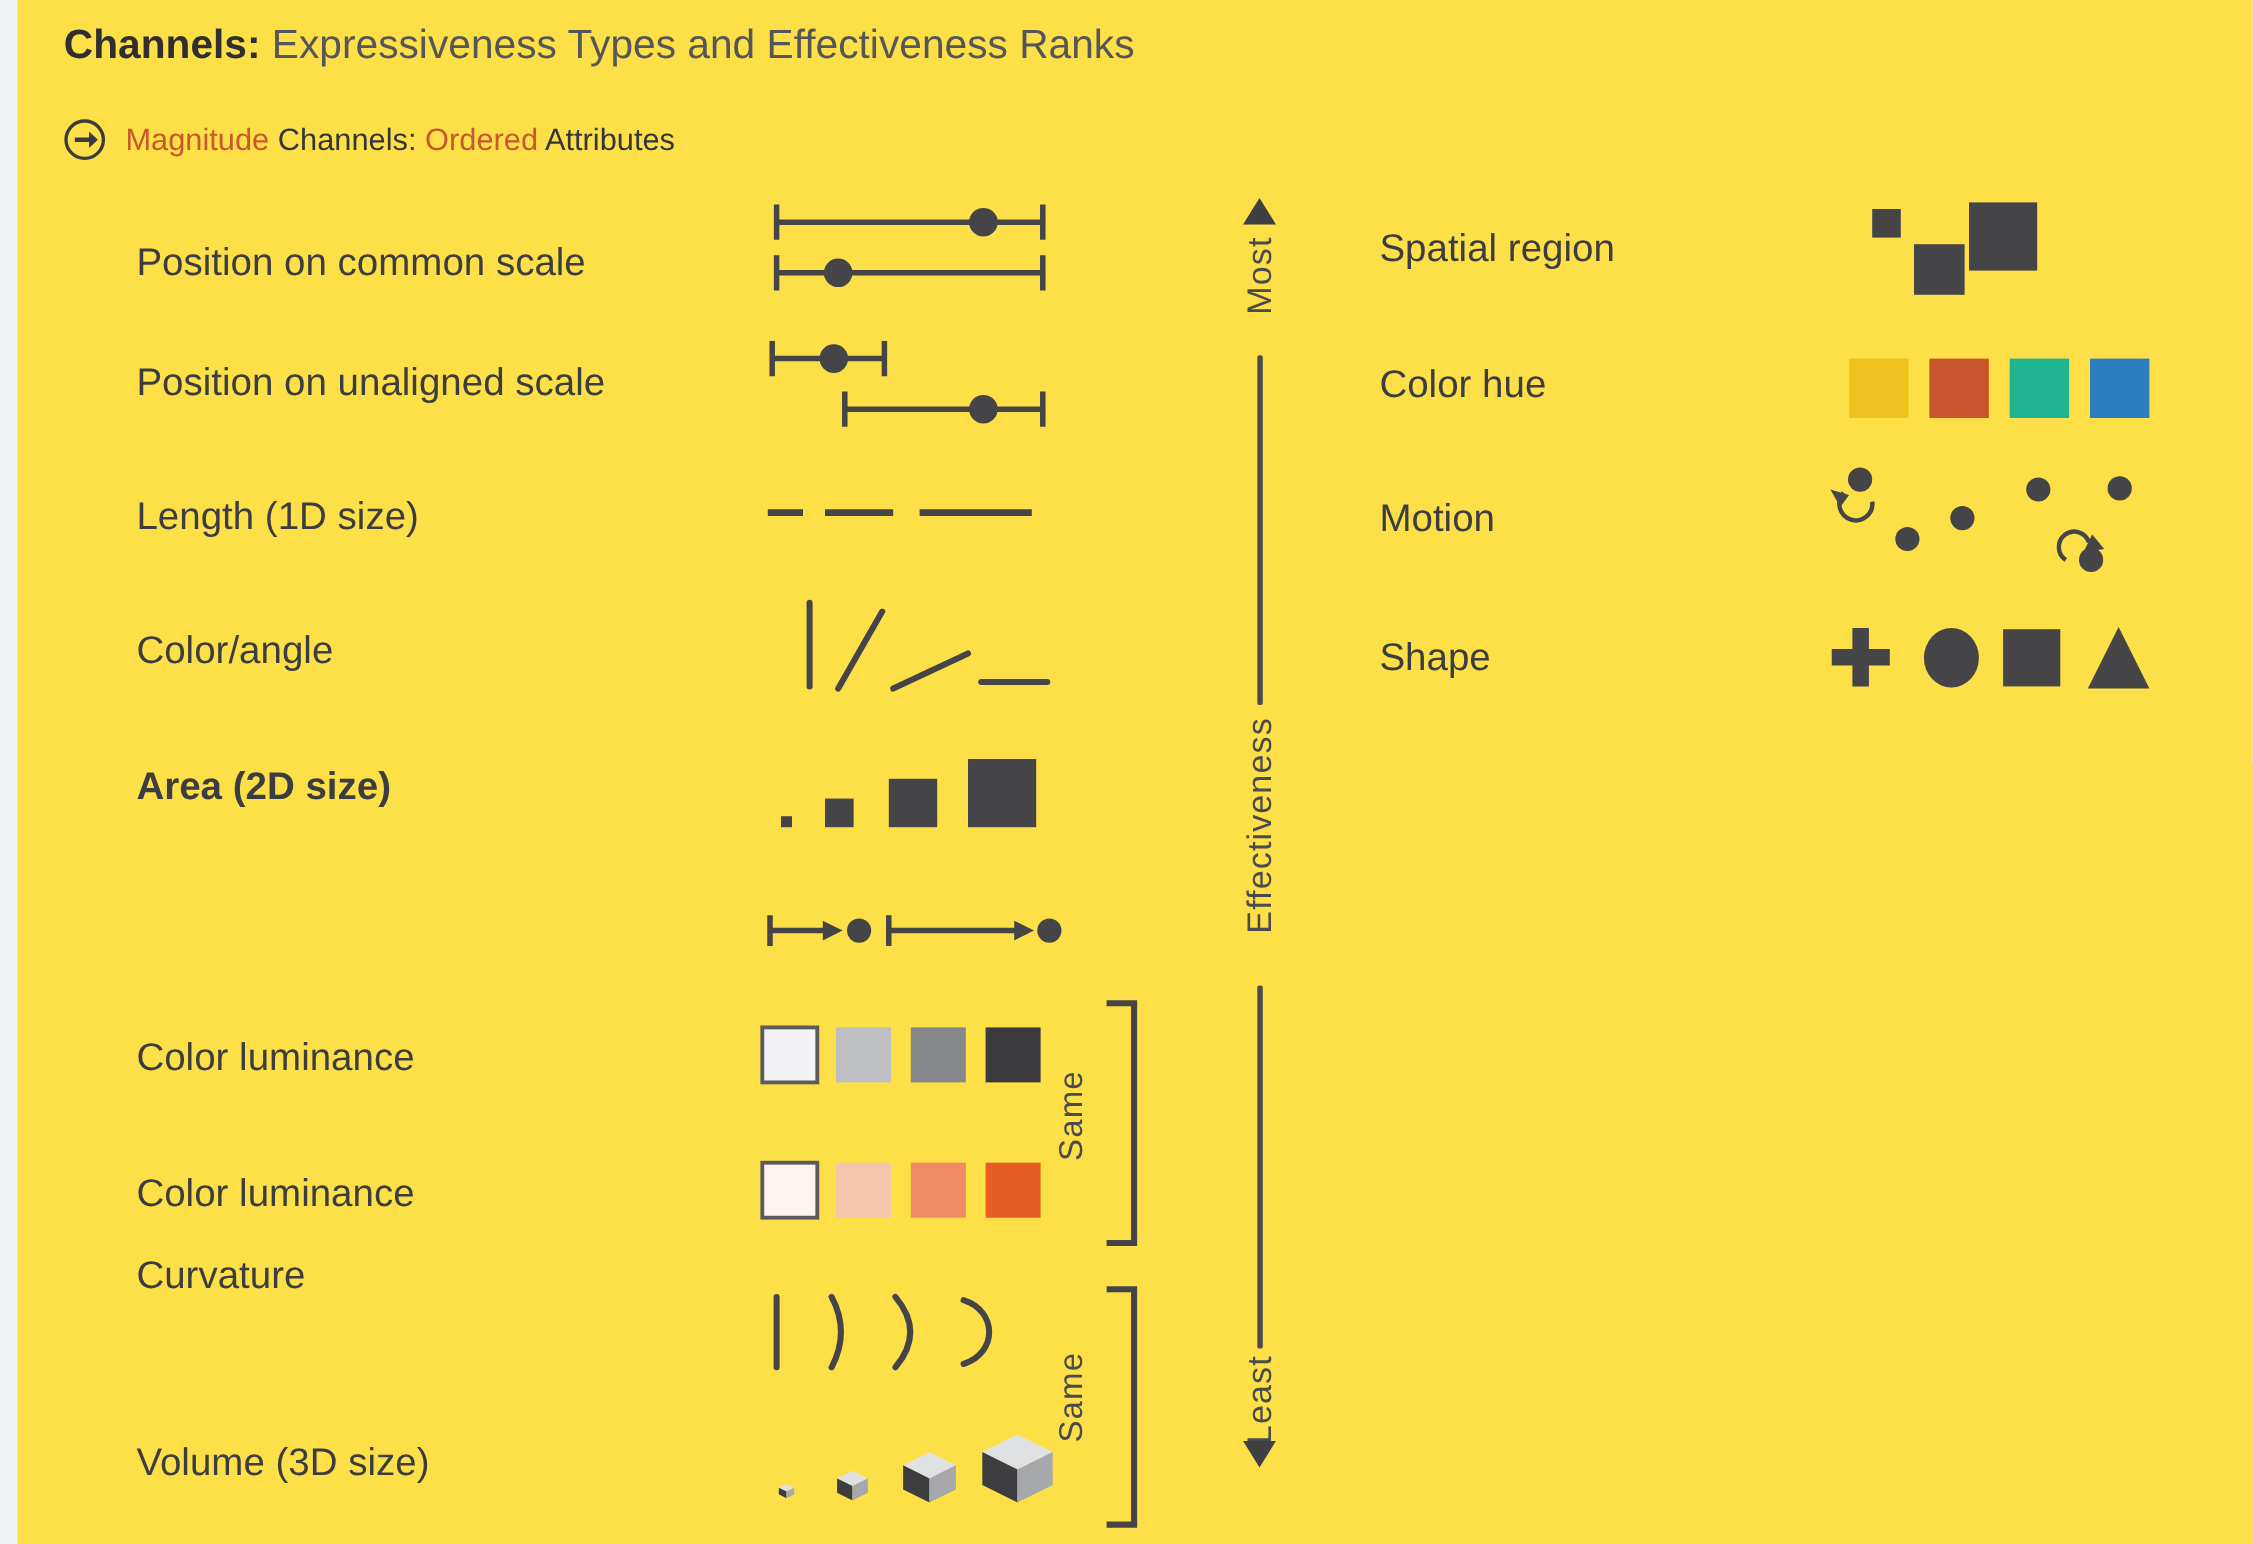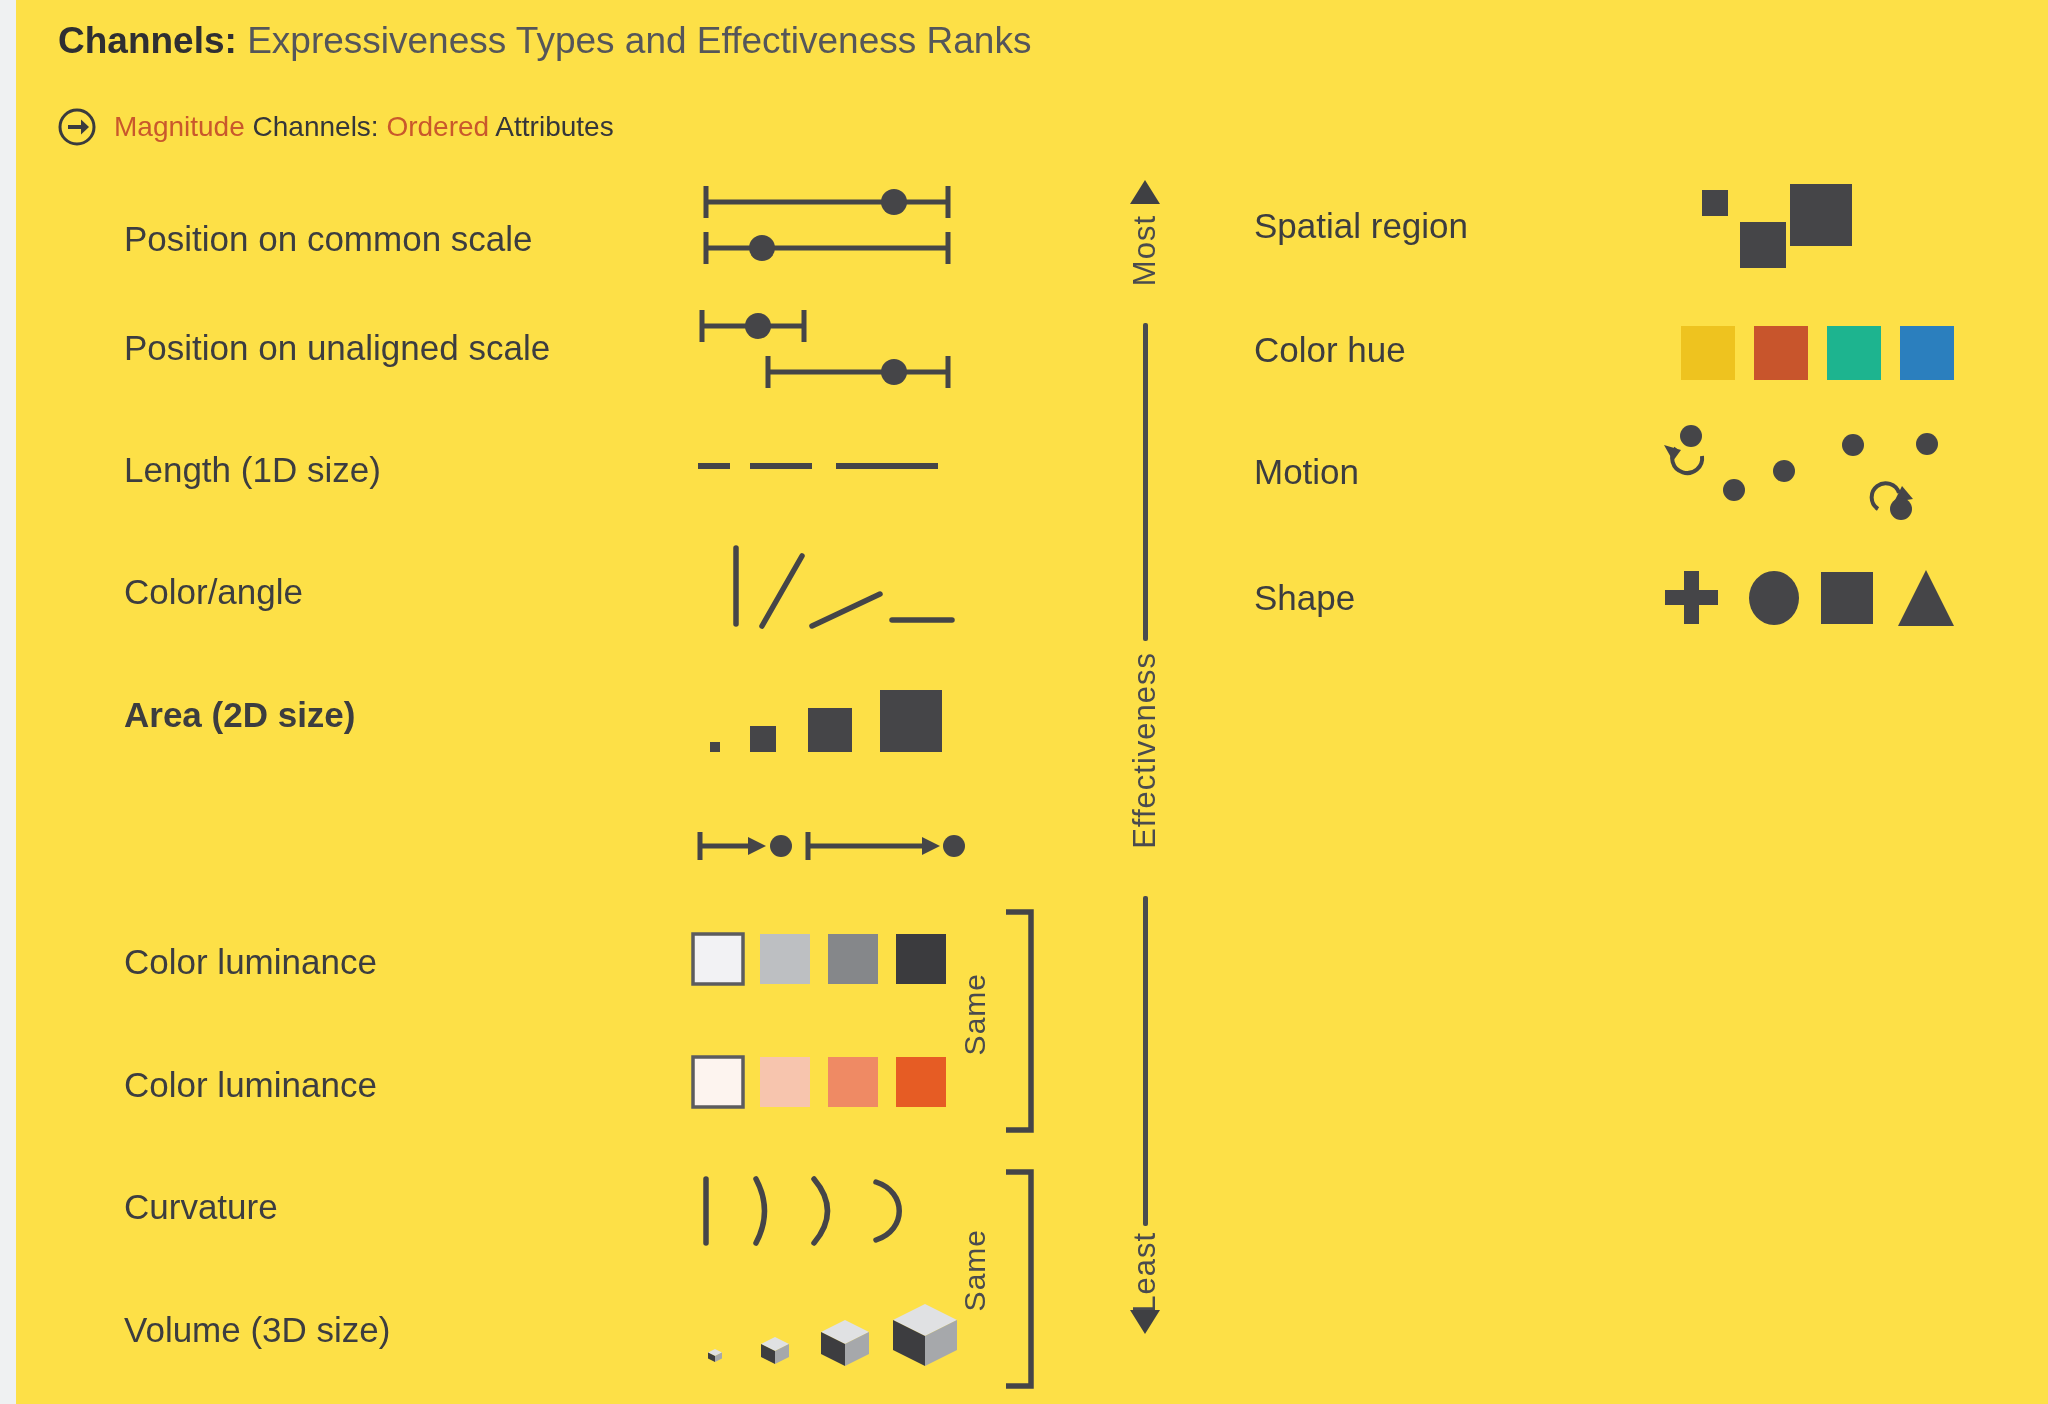--- a/index.html
+++ b/index.html
@@ -49,21 +49,21 @@
   </div>
 
 
   <div class="row-label left-label" style="top:226px;margin-top:13px;">Position on common scale</div>
   <div class="row-label left-label" style="top:348px;">Position on unaligned scale</div>
   <div class="row-label left-label" style="top:470px;">Length (1D size)</div>
   <div class="row-label left-label" style="top:592px;">Color/angle</div>
   <div class="row-label left-label" style="top:715px;font-weight:bold;">Area (2D size)</div>
   <div class="row-label left-label" style="top:962px;">Color luminance</div>
   <div class="row-label left-label" style="top:1085px;">Color luminance</div>
-  <div class="row-label left-label" style="top:1207px;">Curvature</div>
+  <div class="row-label left-label" style="top:1160px;">Curvature</div>
   <div class="row-label left-label" style="top:1330px;">Volume (3D size)</div>
 
   <svg class="glyph" style="left:690px; top:172px;" width="272" height="112">
     <g stroke="#454548" stroke-width="5" fill="#454548">
       <line x1="16" y1="30" x2="258" y2="30"></line>
         <line x1="16" y1="14" x2="16" y2="46"></line>
         <line x1="258" y1="14" x2="258" y2="46"></line>
       <circle cx="204" cy="30" r="13" stroke="none"></circle>
       <line x1="16" y1="76" x2="258" y2="76"></line>
         <line x1="16" y1="60" x2="16" y2="92"></line>

